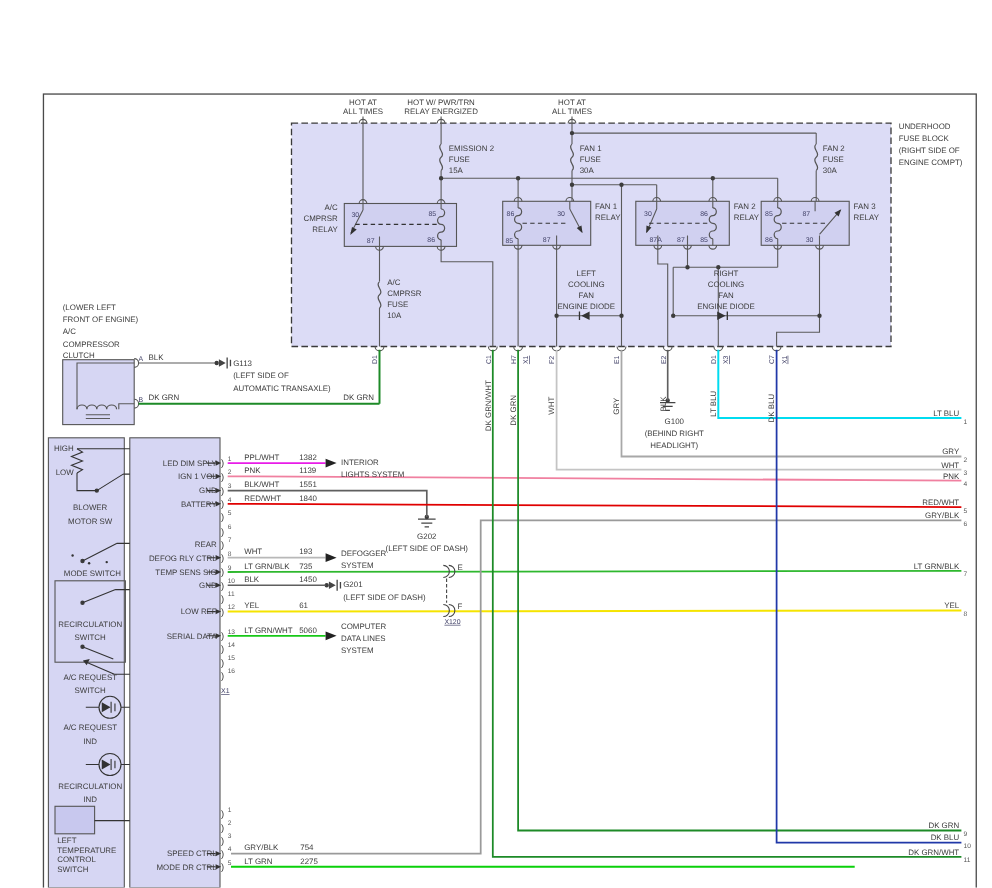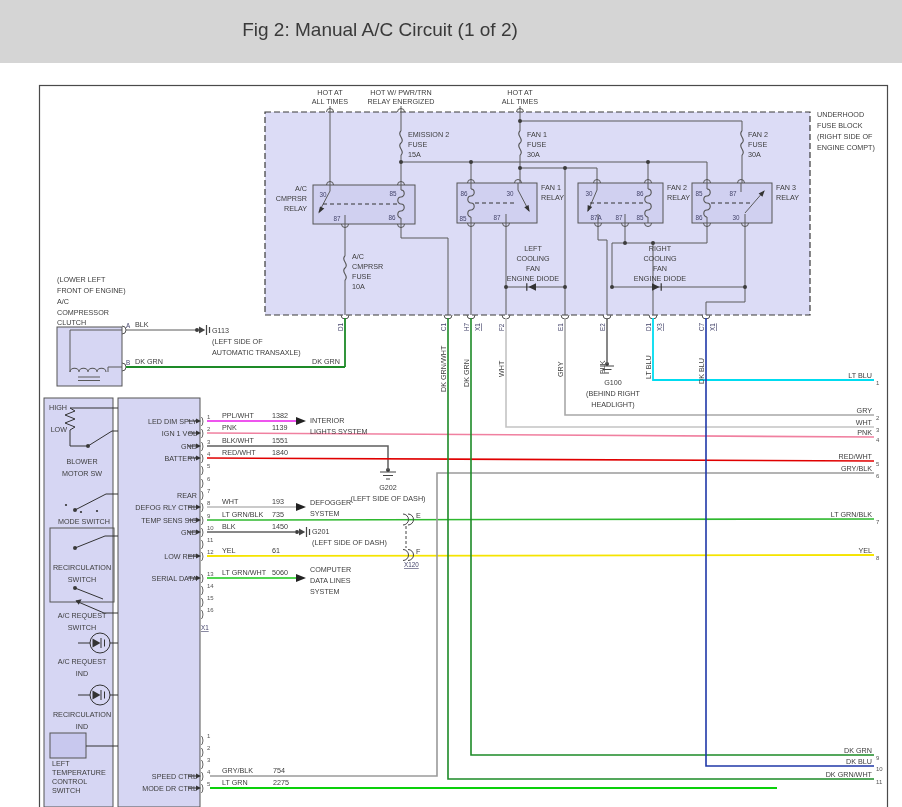--- a/index.html
+++ b/index.html
@@ -14,23 +14,20 @@
   .tn{font-size:6px;fill:#555;}
   .paren{font-size:8.5px;fill:#333;}
   .mid{text-anchor:middle;}
   .end{text-anchor:end;}
   .ul{text-decoration:underline;}
 </style>
 </head>
 <body>
 
 <div id="stage">
-  <div id="hdr">
-    <span class="ttl">Fig 2: Manual A/C Circuit (1 of 2)</span>
-  </div>
 
   <svg width="902" height="807" viewBox="0 0 902 807">
 
     <rect x="39.5" y="85.5" width="848" height="760" fill="none" stroke="#4a4a4a" stroke-width="1.2"></rect>
 
     <rect x="265" y="112" width="545" height="203" fill="#dcdcf6" stroke="#3a3a3a" stroke-width="1.2" stroke-dasharray="6 3"></rect>
 
     <rect x="44" y="398" width="69" height="409" fill="#d6d6f3" stroke="#555"></rect>
     <rect x="118" y="398" width="82" height="409" fill="#d6d6f3" stroke="#555"></rect>
     <rect x="50" y="528" width="64" height="74" fill="none" stroke="#555"></rect>

